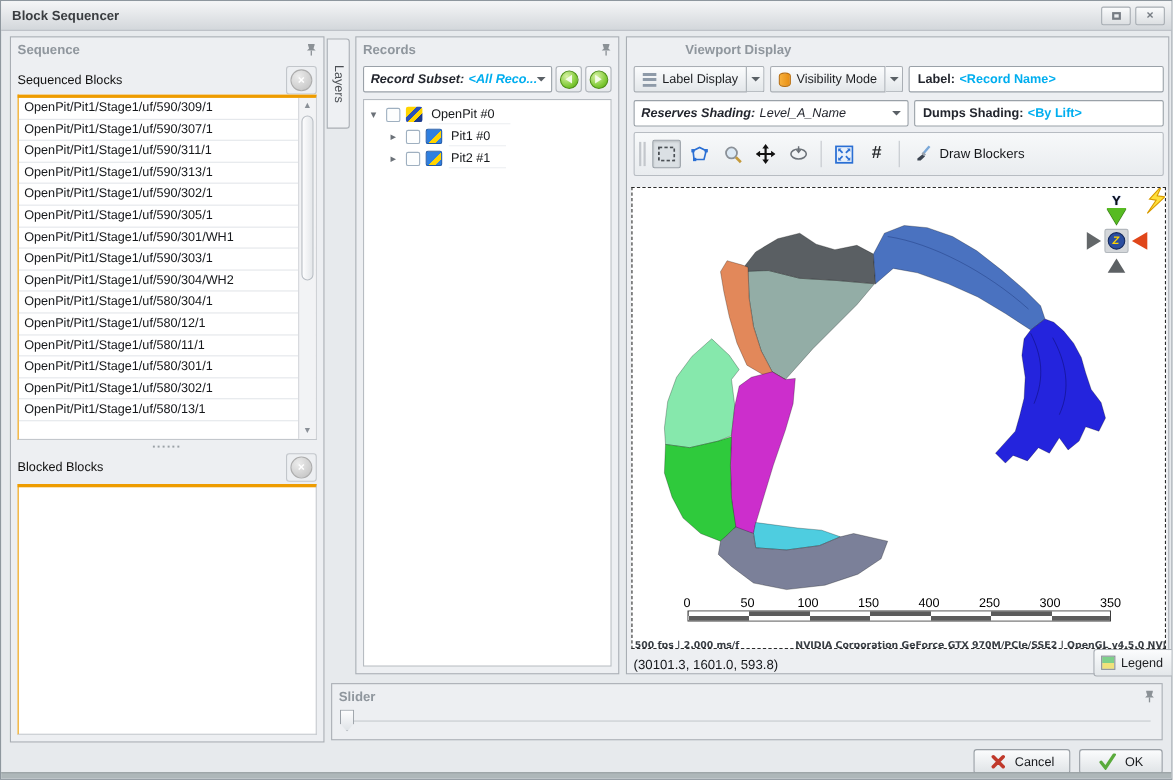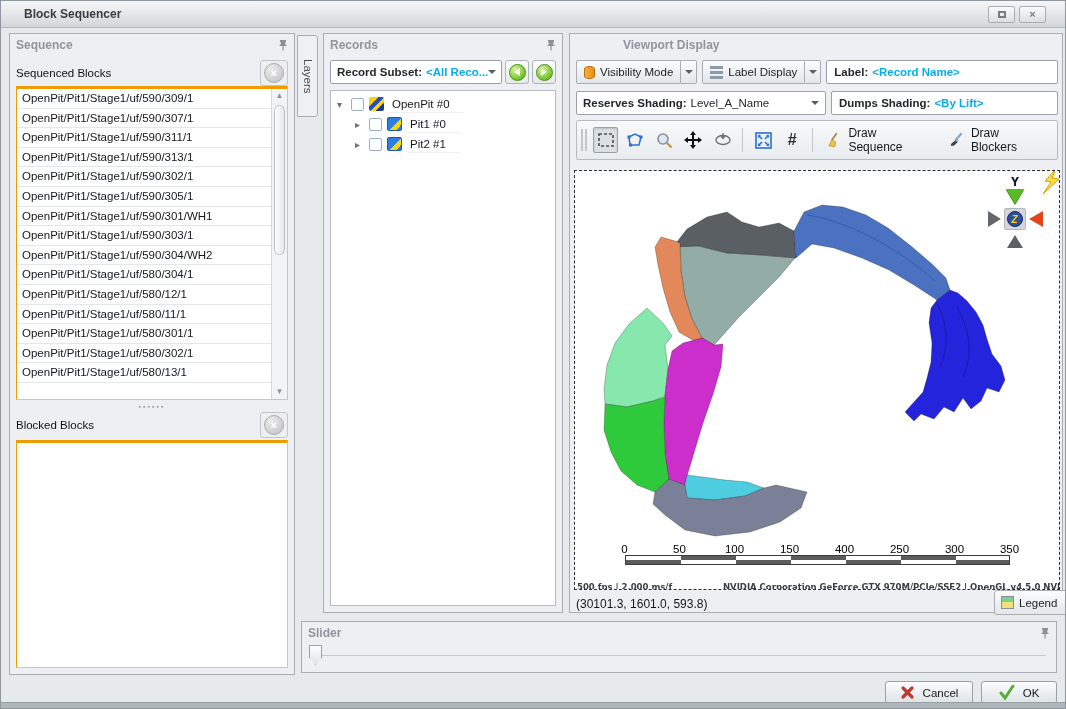--- a/index.html
+++ b/index.html
@@ -5,21 +5,21 @@
   * { box-sizing: border-box; margin:0; padding:0; }
   html,body { width:1066px; height:709px; }
   body { font-family:"Liberation Sans", sans-serif; font-size:11.5px; color:#1c1e21; }
 
   .window { position:relative; width:1066px; height:709px; background:#e7eaed;
             border:1px solid #8e979e; overflow:hidden; }
 
   
   .titlebar { position:absolute; left:0; top:0; right:0; height:27px;
     background:linear-gradient(#f5f6f7,#d3d7db); border-bottom:1px solid #b3b9bf;
-    display:flex; align-items:center; padding:0 19px; }
+    display:flex; align-items:center; padding:0 6px; }
   .titlebar .title { font-weight:bold; font-size:12px; color:#3a3d40; padding-left:4px; flex:1; }
   .tb-btn { width:27px; height:17px; margin-left:4px; border:1px solid #a7adb3; border-radius:2px;
     background:linear-gradient(#fafbfc,#dcdfe2); display:flex; align-items:center; justify-content:center;
     color:#767c83; font-weight:bold; font-size:11px; }
   .tb-btn .sq { width:8px; height:7px; border:2px solid #767c83; }
 
   
   .panel { position:absolute; background:#edeff2; border:1px solid #a9aeb4; }
   .panel-head { height:22px; display:flex; align-items:center; padding:0 6px; }
   .panel-title { font-weight:bold; font-size:12px; color:#8f969d; flex:1; }
@@ -52,21 +52,21 @@
   
   #layers-tab { position:absolute; left:296px; top:34px; width:21px; height:82px;
     background:#eef0f3; border:1px solid #a9aeb4; border-radius:0 3px 3px 0;
     display:flex; align-items:center; justify-content:center;
     writing-mode:vertical-rl; text-orientation:sideways; color:#4a4e53; font-size:11.5px; }
 
   
   #records-panel { left:322px; top:32px; width:240px; height:580px; }
   .subset-row { position:absolute; left:6px; top:26px; right:6px; height:26px; display:flex; gap:3px; }
   .dropdown { flex:1; height:24px; background:#fff; border:1px solid #9aa1a8; border-radius:2px;
-    display:flex; align-items:center; padding:0 6px; overflow:hidden; white-space:nowrap; }
+    display:flex; align-items:center; padding:0 6px; overflow:hidden; white-space:nowrap;font-style:italic; }
   .dd-label { font-weight:bold; color:#23262e; }
   .dd-value-cyan { font-weight:bold; color:#00aeef; margin-left:4px; }
   .dd-value-plain { color:#23262e; margin-left:4px; }
   .dd-arrow { margin-left:auto; width:0; height:0; border-left:4px solid transparent;
     border-right:4px solid transparent; border-top:4px solid #5a6066; }
   .nav-btn { width:24px; height:24px; border:1px solid #b0b5bb; border-radius:3px;
     background:linear-gradient(#fbfcfd,#e6e9ec); display:flex; align-items:center; justify-content:center; }
   .nav-circle { width:17px; height:17px; border-radius:50%;
     background:radial-gradient(circle at 35% 30%, #d9f2a6, #7cc832 65%, #569e1c); border:1px solid #4e8f18;
     display:flex; align-items:center; justify-content:center; }
@@ -301,36 +301,36 @@
   </div>
 
   <div class="panel" id="viewport-panel">
     <div class="panel-head">
       <span class="panel-title">Viewport Display</span>
     </div>
 
     <div class="vp-row1">
       <div style="display:flex;">
         <div class="tool-btn">
+          <span class="gridicon"></span>
+          <span>Label Display</span>
+        </div>
+        <div class="tool-dd">
+            <span class="dd-arrow" style="margin:0;"></span>
+          </div>
+      </div>
+      <div style="display:flex;">
+        <div class="tool-btn">
           <span class="cylinder"></span>
           <span>Visibility Mode</span>
         </div>
         <div class="tool-dd">
             <span class="dd-arrow" style="margin:0;"></span>
           </div>
       </div>
-      <div style="display:flex;">
-        <div class="tool-btn">
-          <span class="gridicon"></span>
-          <span>Label Display</span>
-        </div>
-        <div class="tool-dd">
-            <span class="dd-arrow" style="margin:0;"></span>
-          </div>
-      </div>
       <div class="field">
         <span class="dd-label">Label:</span>
         <span class="dd-value-cyan">&lt;Record Name&gt;</span>
       </div>
     </div>
 
     <div class="vp-row2">
       <div class="dropdown" style="flex:0 0 250px;">
         <span class="dd-label">Reserves Shading:</span>
         <span class="dd-value-plain">Level_A_Name</span>
@@ -377,27 +377,20 @@
       <span class="tsep"></span>
       <span class="icon-btn">
         <svg width="17" height="17" viewBox="0 0 17 17">
             <rect x="1" y="1" width="15" height="15" fill="#e8f0fa" stroke="#2a6fd4" stroke-width="1.6"></rect>
             <path d="M4 4 L7 7 M13 4 L10 7 M4 13 L7 10 M13 13 L10 10" stroke="#2a6fd4" stroke-width="1.6"></path>
             <path d="M3 3 l3 0 -3 3 z M14 3 l0 3 -3 -3 z M3 14 l0 -3 3 3 z M14 14 l-3 0 3 -3 z" fill="#2a6fd4"></path>
           </svg>
       </span>
       <span class="icon-btn" style="font-size:16px; color:#2b2e31; font-weight:bold;">#</span>
       <span class="tsep"></span>
-      <span class="draw-btn">
-        <svg width="16" height="16" viewBox="0 0 16 16">
-            <line x1="10" y1="1" x2="5" y2="8" stroke="#b08030" stroke-width="1.8"></line>
-            <path d="M2 14 L5 8 L9 10 L8 15 Z" fill="#e8c84a" stroke="#b89020" stroke-width="0.8"></path>
-          </svg>
-        <span>Draw Sequence</span>
-      </span>
       <span class="draw-btn">
         <svg width="16" height="16" viewBox="0 0 16 16">
             <line x1="13" y1="1" x2="7" y2="8" stroke="#7aa8d8" stroke-width="2.2"></line>
             <path d="M7 8 L9 10 L5 14 L2 14 L2 12 Z" fill="#3c4450"></path>
             <rect x="6.2" y="7" width="3.4" height="2.4" transform="rotate(45 8 8)" fill="#9aa4b0"></rect>
           </svg>
         <span>Draw Blockers</span>
       </span>
     </div>
 

